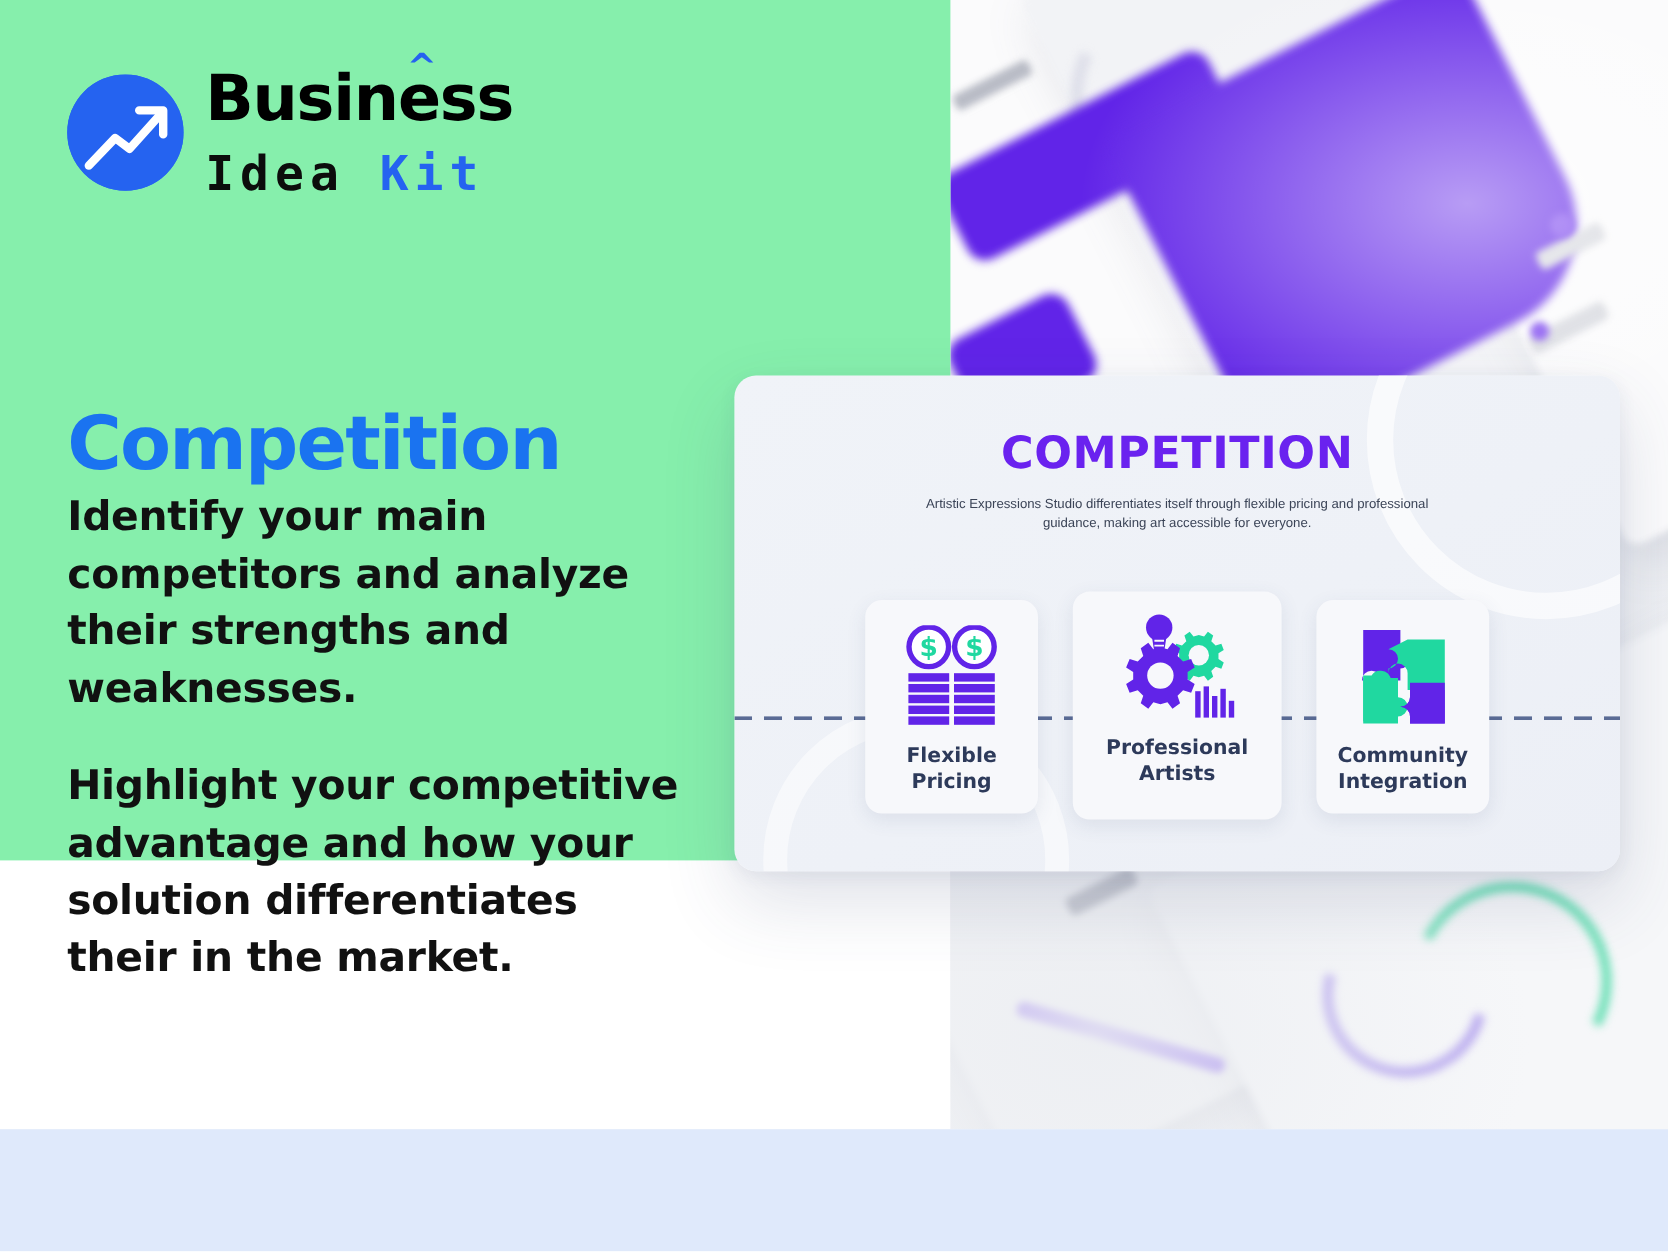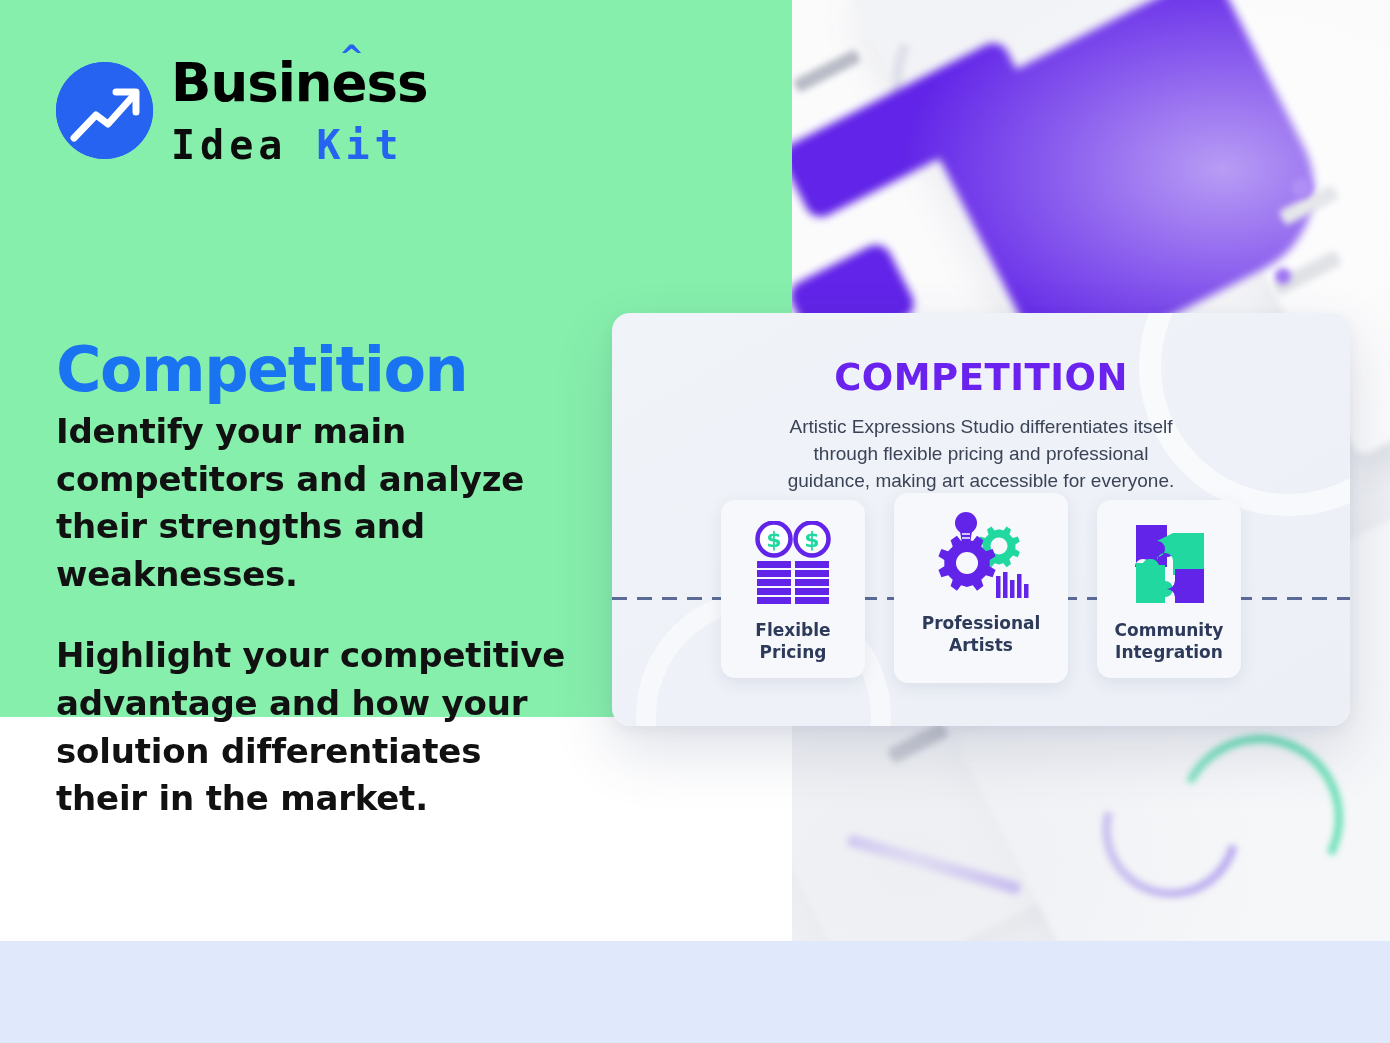--- a/index.html
+++ b/index.html
@@ -234,21 +234,21 @@
     color: #6a22ef;
     z-index: 2;
   }
   .pv-subtitle {
     position: absolute;
     left: 50%; top: 100px;
     transform: translateX(-50%);
     width: 420px;
     text-align: center;
     font-family: "Liberation Sans", sans-serif;
-    font-size: 19px;
+    font-size: 11px;
     line-height: 1.43;
     color: #3b4457;
     z-index: 2;
   }
 
   
   .pv-connector {
     position: absolute;
     left: 0; right: 0;
     top: 284px;

